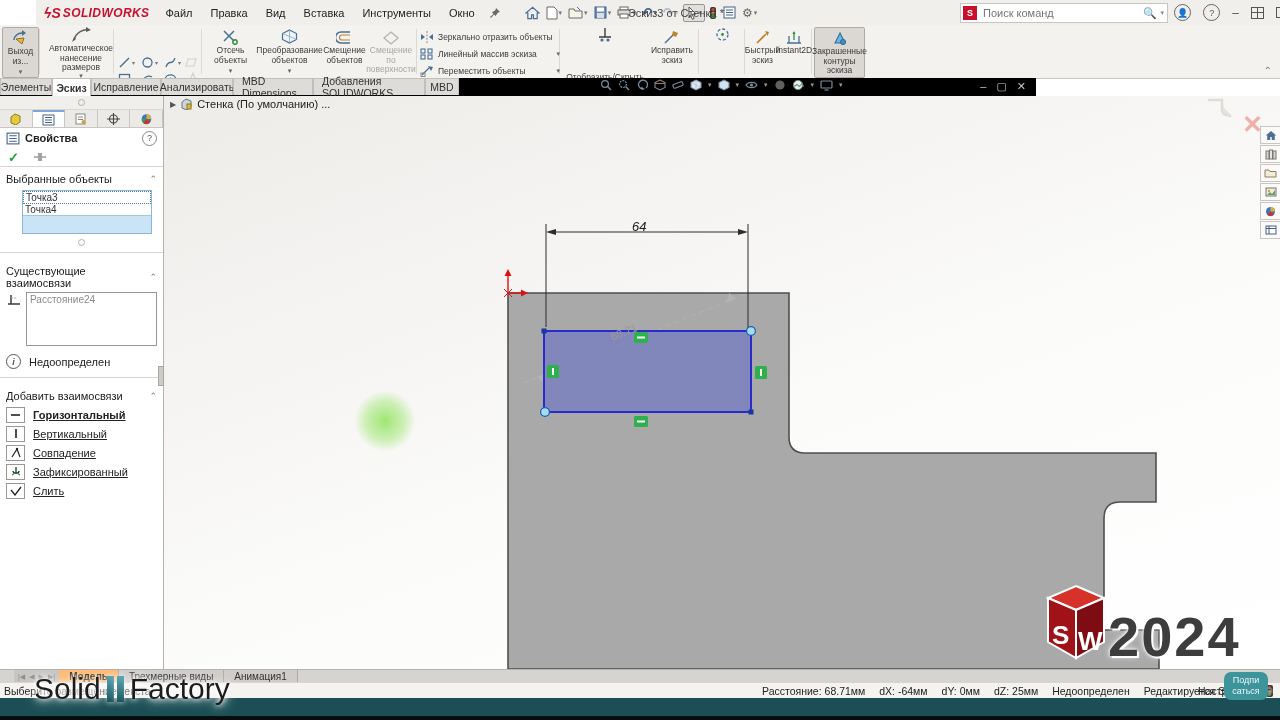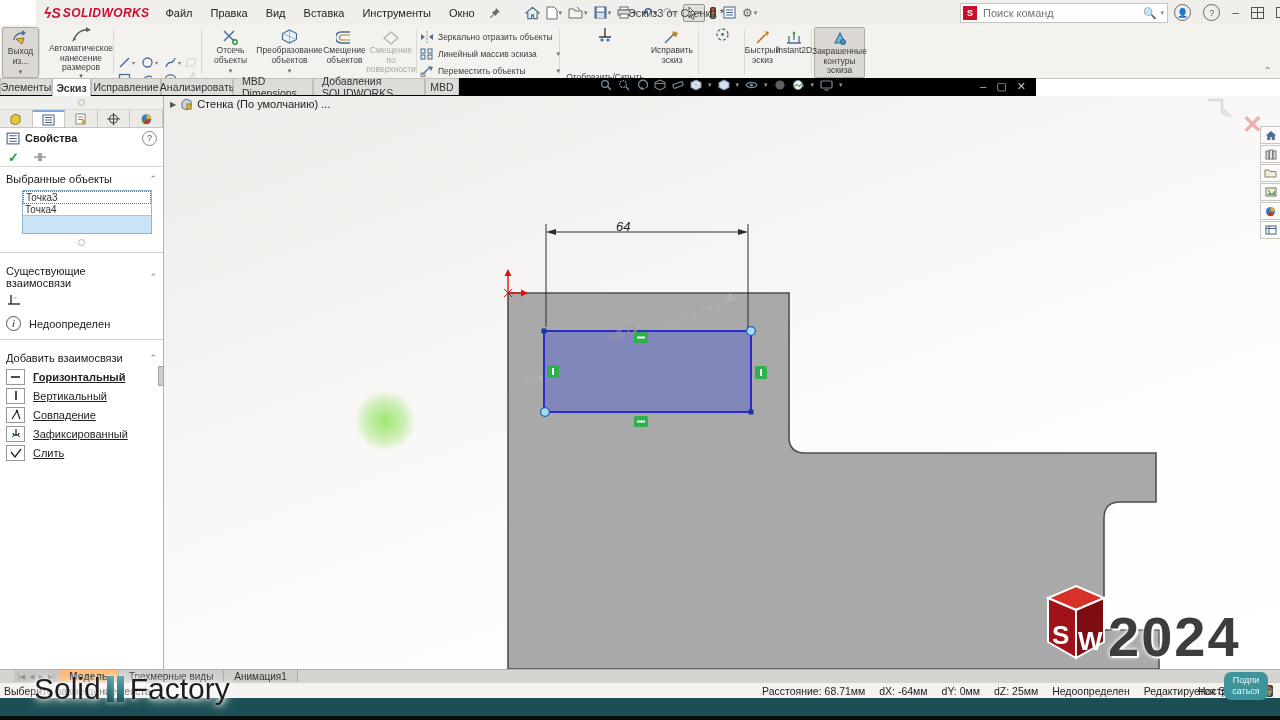--- a/index.html
+++ b/index.html
@@ -91,21 +91,21 @@
   .relrow .ibox{width:17px;height:14px;border:1px solid #9a9792;background:#fff;display:flex;align-items:center;justify-content:center;}
   .relrow u{text-decoration:underline;}
   .relrow b{font-weight:bold;}
   .splitgrip{position:absolute;right:-1px;top:270px;width:4px;height:18px;background:#cfccc8;border:1px solid #a9a6a2;}
 
   
   .canvas{position:absolute;left:164px;top:0;width:1116px;height:573px;overflow:hidden;
           background:linear-gradient(160deg,#edecE9 0%,#f5f4f2 30%,#fcfcfb 60%,#ffffff 100%);}
   .treenode{position:absolute;left:6px;top:2px;display:flex;align-items:center;gap:4px;font-size:11px;color:#222;}
   .treenode .tri{color:#555;font-size:8px;}
-  .dimtext{position:absolute;left:452px;top:123px;font-size:13px;color:#222;font-style:italic;}
+  .dimtext{position:absolute;left:468px;top:123px;font-size:13px;color:#222;font-style:italic;}
   .prevdim{position:absolute;left:446px;top:230px;font-size:11px;color:#9a9a9a;transform:rotate(-21.5deg);}
   .glow{position:absolute;left:190px;top:294px;width:62px;height:62px;border-radius:50%;
         background:radial-gradient(circle,rgba(130,225,70,.75) 0%,rgba(130,225,70,.35) 45%,rgba(130,225,70,0) 70%);}
   .ghostX{position:absolute;left:1078px;top:14px;font-size:25px;color:#eeb0a8;font-weight:bold;}
   .ghostexit{position:absolute;left:1040px;top:2px;opacity:.55;}
   .taskpane{position:absolute;right:0;top:30px;width:20px;display:flex;flex-direction:column;gap:1px;}
   .tpbtn{width:19px;height:16px;background:#fbfaf8;border:1px solid #c9c6c2;display:flex;align-items:center;justify-content:center;}
   .swlogo{position:absolute;left:880px;top:486px;display:flex;align-items:flex-end;}
   .yeartext{font-size:56px;font-weight:bold;color:#3d3d3d;letter-spacing:2px;line-height:.9;
             text-shadow:0 0 3px #fff,0 0 6px #fff,2px 2px 0 #fff;}
@@ -636,20 +636,23 @@
     <div class="sect">
       <div class="secthead">
         <span>Существующие взаимосвязи</span>
         <span class="car">⌃</span>
       </div>
       <div class="rellistwrap">
         <svg width="16" height="14" viewBox="0 0 16 14" style="margin-top:2px">
             <path d="M5 1v9M2 10h12" stroke="#3c3c3c" stroke-width="1.5" fill="none"></path>
             <path d="M5 4l6 0" stroke="#8aa6c2" stroke-width="1" stroke-dasharray="2 1.4"></path>
           </svg>
+        <div class="rellist">
+          <div>Расстояние24</div>
+        </div>
       </div>
       <div class="inforow">
         <span class="icirc">i</span>
         <span>Недоопределен</span>
       </div>
     </div>
 
     <div class="divider"></div>
 
     <div class="sect">

